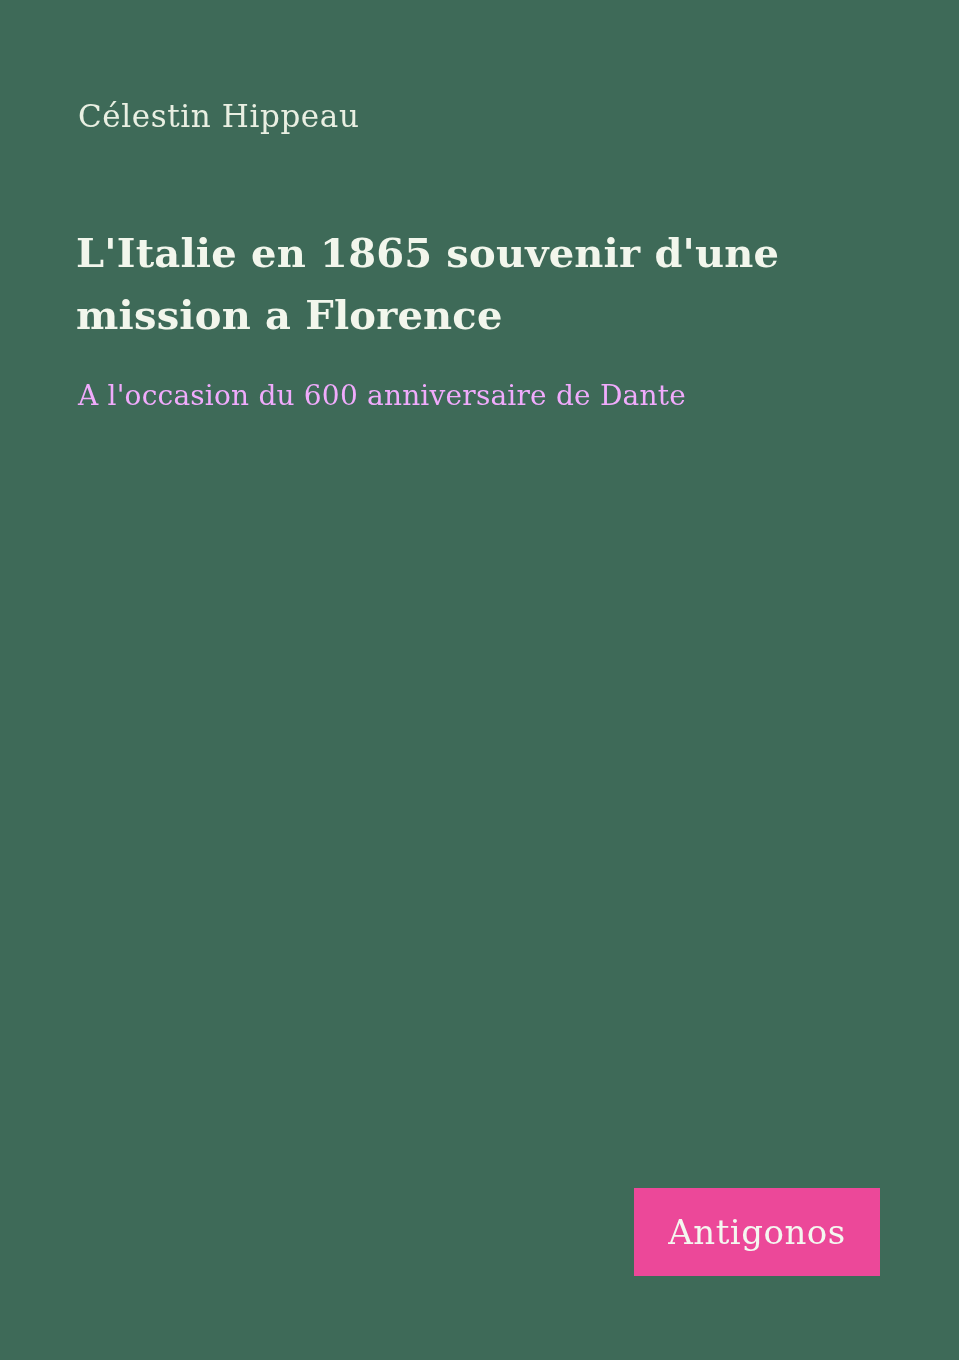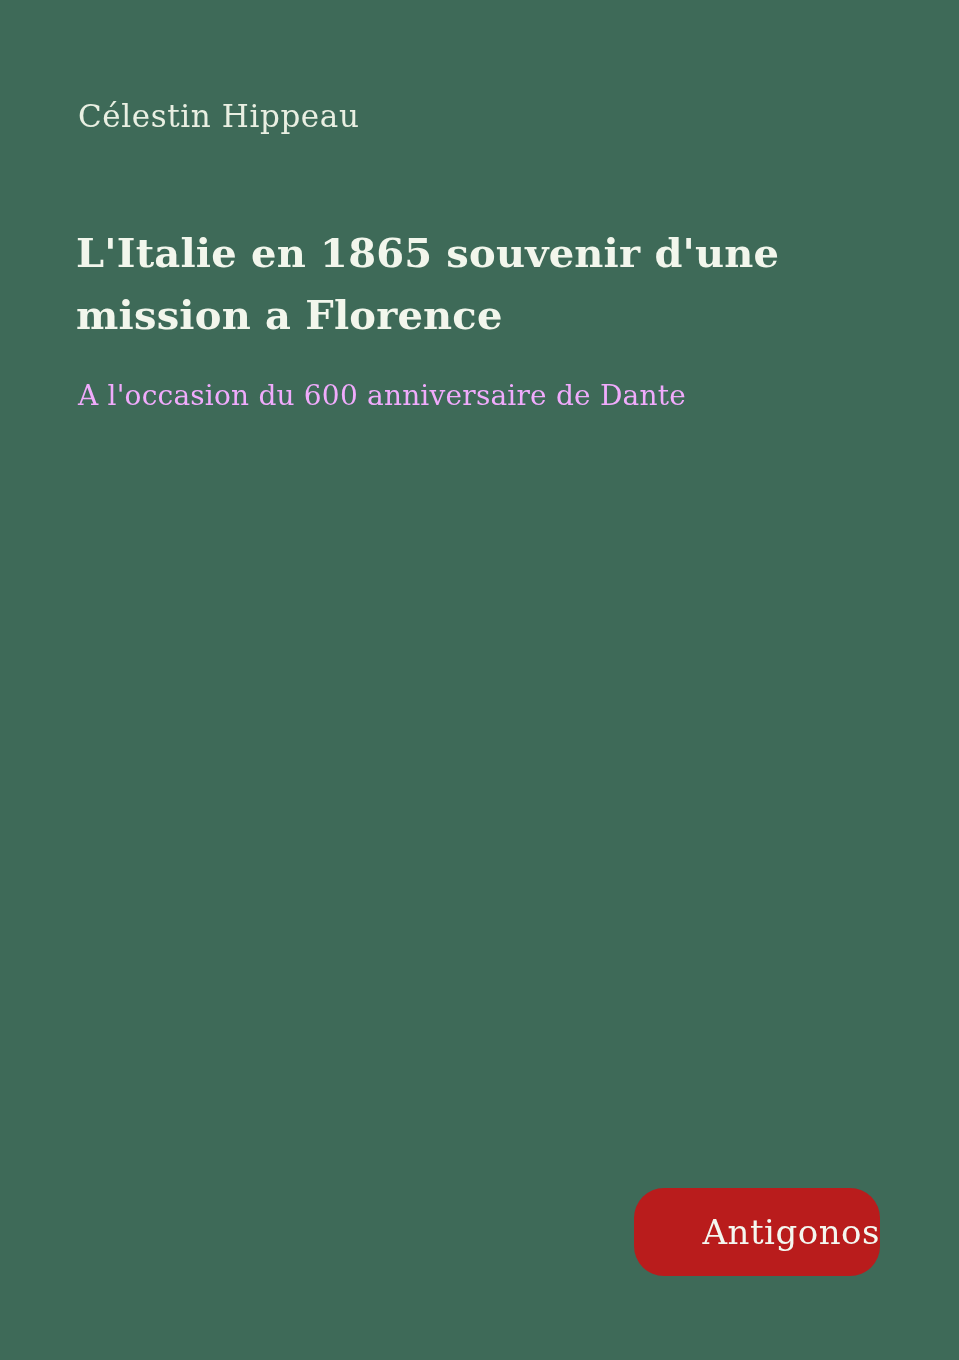--- a/index.html
+++ b/index.html
@@ -63,25 +63,24 @@
     color: #f0abfc;
     font-weight: 400;
     letter-spacing: 0.2px;
   }
   .publisher-box {
     position: absolute;
     left: 634px;
     top: 1188px;
     width: 246px;
     height: 88px;
-    background: #b91c1c;
+    background: #ec4899;
     display: flex;
     align-items: center;
-    justify-content: flex-end;
-    border-radius: 30px;
+    justify-content: center;
   }
   .publisher-name {
     font-family: "DejaVu Serif", "Liberation Serif", serif;
     font-size: 34px;
     color: #f4f7f0;
     letter-spacing: 0.5px;
     font-weight: 400;
   }
 </style>
 </head>

